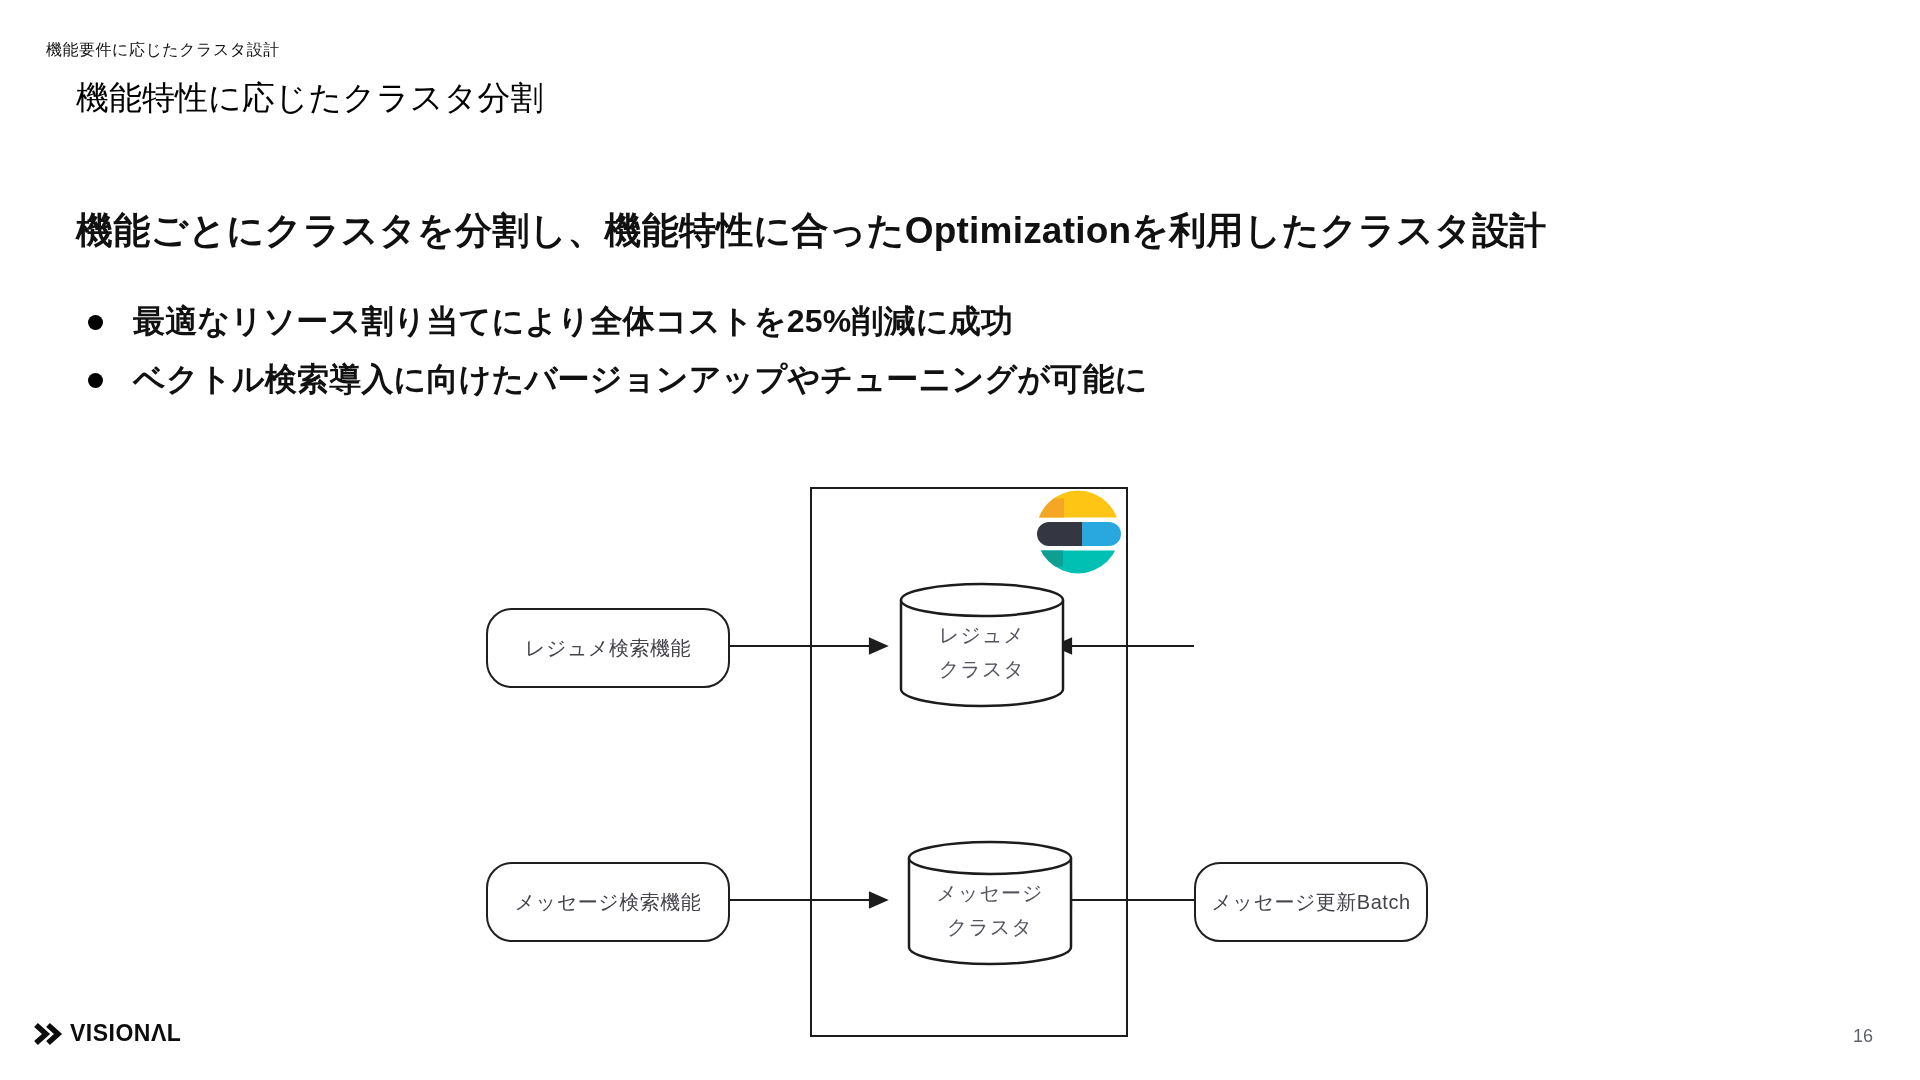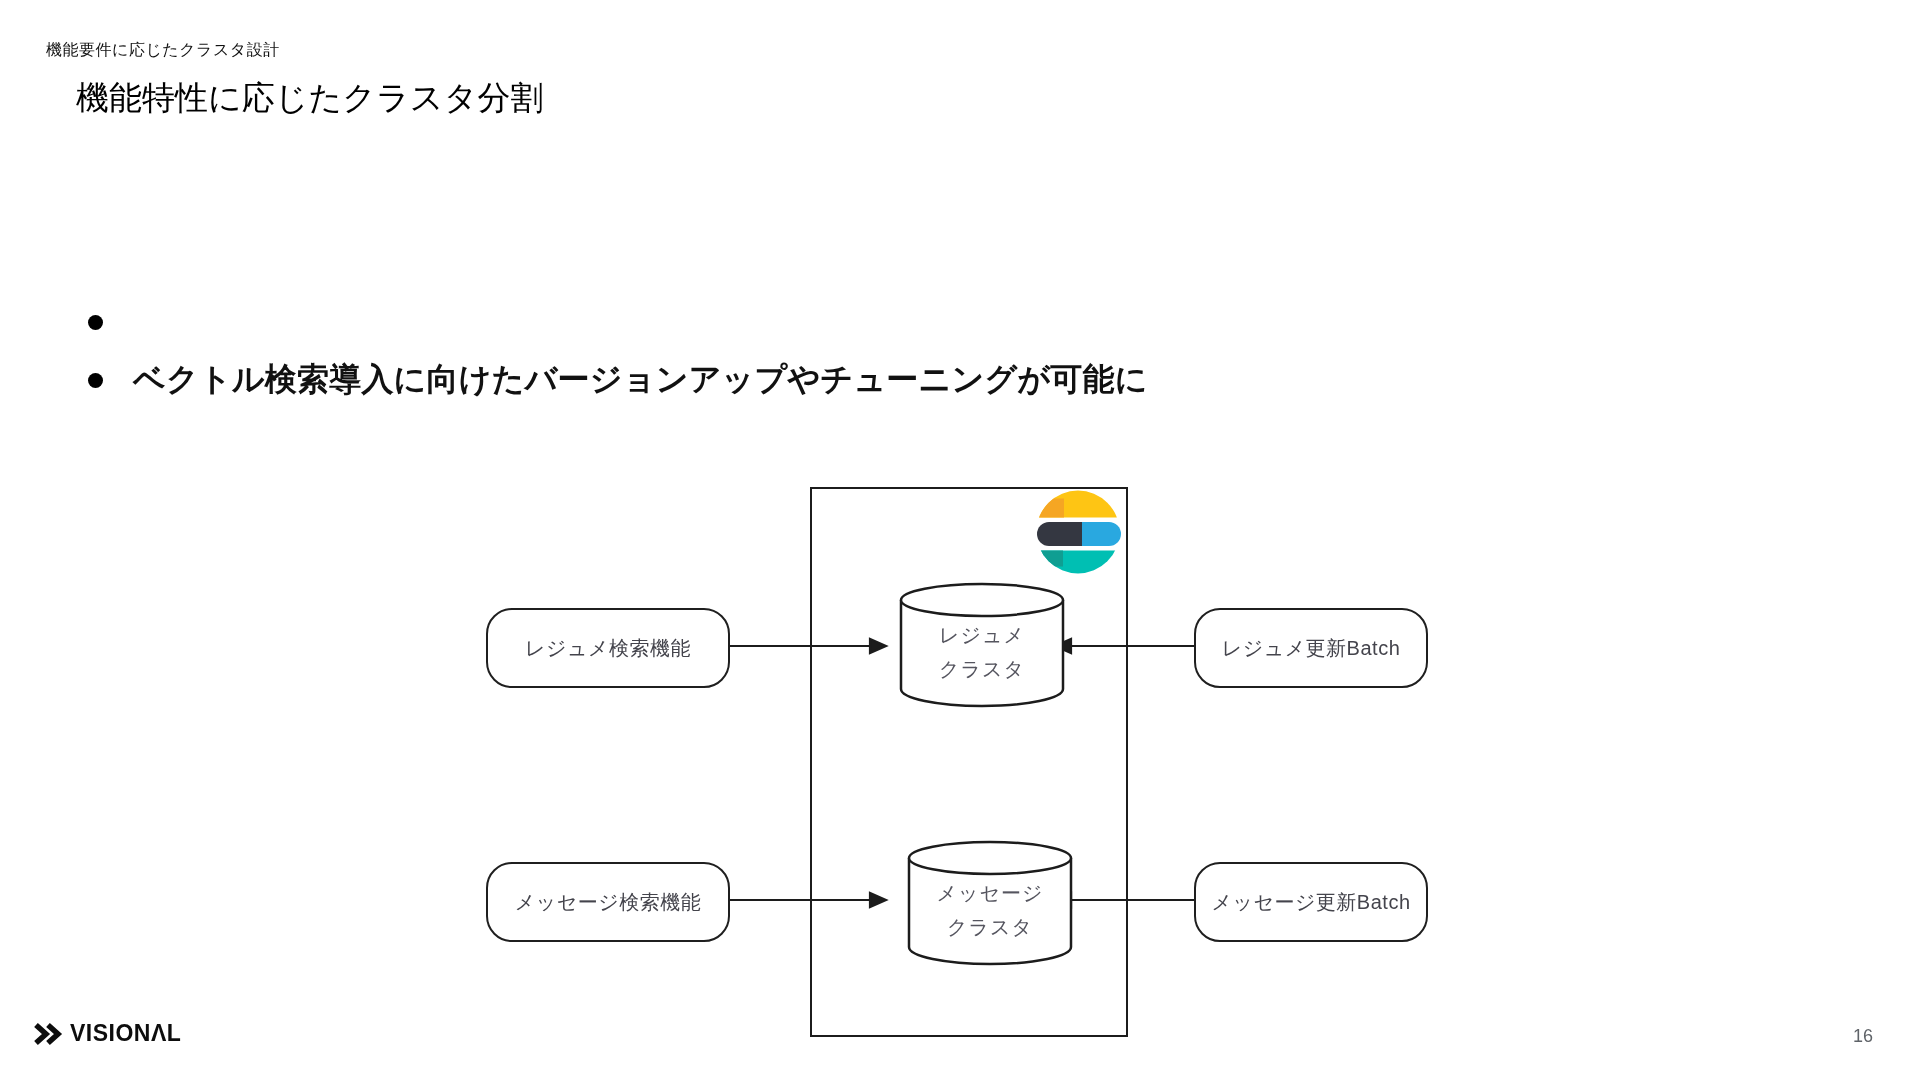--- a/index.html
+++ b/index.html
@@ -83,24 +83,26 @@
   }
 </style>
 </head>
 <body>
 
 <div class="slide">
 
   <div class="kicker">機能要件に応じたクラスタ設計</div>
   <div class="title">機能特性に応じたクラスタ分割</div>
 
+  <div class="lead"><span>機能ごとにクラスタを分割し、機能特性に合った</span><span class="em">Optimization</span><span>を利用したクラスタ設計</span></div>
 
   <div class="bullets">
     <div class="bullet-row">
       <span class="dot"></span>
+      <span class="bullet-text"><span>最適なリソース割り当てにより全体コストを</span><span class="em">25%</span><span>削減に成功</span></span>
     </div>
     <div class="bullet-row">
       <span class="dot"></span>
       <span class="bullet-text"><span>ベクトル検索導入に向けたバージョンアップやチューニングが可能に</span><span class="em"></span><span></span></span>
     </div>
   </div>
 
   <div class="frame"></div>
 
   <svg class="arrows" width="1920" height="1080">
@@ -132,23 +134,20 @@
     <path d="M45,33 H72 A12,12 0 0 1 84,45 A12,12 0 0 1 72,57 H45 Z" fill="#29A8E0"></path>
   </svg>
 
   <div class="node lbox1">
     <span>レジュメ検索機能</span>
   </div>
   <div class="node lbox2">
     <span>メッセージ検索機能</span>
   </div>
 
-  <div class="node rbox1">
-    <span>レジュメ更新Batch</span>
-  </div>
   <div class="node rbox2">
     <span>メッセージ更新Batch</span>
   </div>
 
   <div class="cyl cyl1">
     <svg width="166" height="126" viewBox="0 0 166 126">
       <path d="M2,18 L2,107 A81,17 0 0 0 164,107 L164,18" fill="#ffffff" stroke="#1c1c1c" stroke-width="2.5"></path>
       <ellipse cx="83" cy="18" rx="81" ry="16" fill="#ffffff" stroke="#1c1c1c" stroke-width="2.5"></ellipse>
     </svg>
     <div class="cyl-label">

